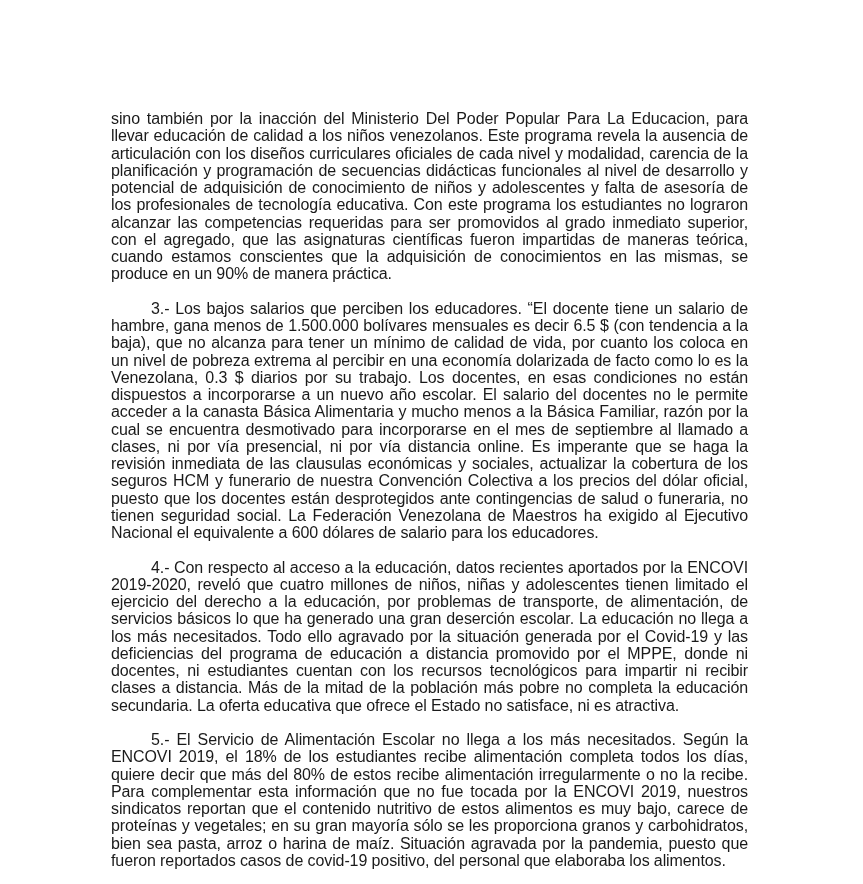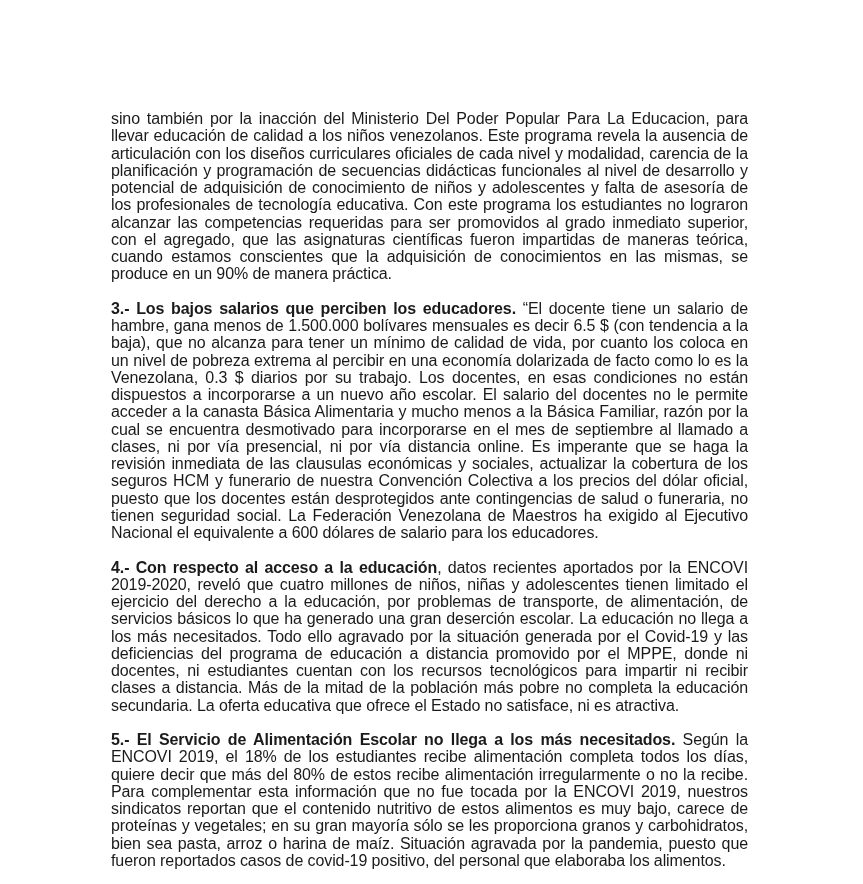--- a/index.html
+++ b/index.html
@@ -10,21 +10,21 @@
     top: 110px;
     width: 637px;
     font-family: "Liberation Sans", sans-serif;
     font-size: 16px;
     line-height: 17.25px;
     color: #1a1a1a;
     text-align: justify;
     letter-spacing: -0.1px;
   }
   .para { margin: 0 0 17.25px 0; }
-  .bold { font-weight: bold; }
+  .bold { font-weight: normal; margin-left: 40px; }
 </style>
 </head>
 <body>
 
 <div class="page">
   <p class="para">
     <span>sino también por la inacción del Ministerio Del Poder Popular Para La Educacion, para llevar educación de calidad a los niños venezolanos. Este programa revela la ausencia de articulación con los diseños curriculares oficiales de cada nivel y modalidad, carencia de la planificación y programación de secuencias didácticas funcionales al nivel de desarrollo y potencial de adquisición de conocimiento de niños y adolescentes y falta de asesoría de los profesionales de tecnología educativa. Con este programa los estudiantes no lograron alcanzar las competencias requeridas para ser promovidos al grado inmediato superior, con el agregado, que las asignaturas científicas fueron impartidas de maneras teórica, cuando estamos conscientes que la adquisición de conocimientos en las mismas, se produce en un 90% de manera práctica.</span>
   </p>
   <p class="para">
     <span class="bold">3.- Los bajos salarios que perciben los educadores.</span><span> “El docente tiene un salario de hambre, gana menos de 1.500.000 bolívares mensuales es decir 6.5 $ (con tendencia a la baja), que no alcanza para tener un mínimo de calidad de vida, por cuanto los coloca en un nivel de pobreza extrema al percibir en una economía dolarizada de facto como lo es la Venezolana, 0.3 $ diarios por su trabajo. Los docentes, en esas condiciones no están dispuestos a incorporarse a un nuevo año escolar. El salario del docentes no le permite acceder a la canasta Básica Alimentaria y mucho menos a la Básica Familiar, razón por la cual se encuentra desmotivado para incorporarse en el mes de septiembre al llamado a clases, ni por vía presencial, ni por vía distancia online. Es imperante que se haga la revisión inmediata de las clausulas económicas y sociales, actualizar la cobertura de los seguros HCM y funerario de nuestra Convención Colectiva a los precios del dólar oficial, puesto que los docentes están desprotegidos ante  contingencias de salud o funeraria, no tienen seguridad social. La Federación Venezolana de Maestros ha exigido al Ejecutivo Nacional el equivalente a 600 dólares de salario para los educadores.</span>

